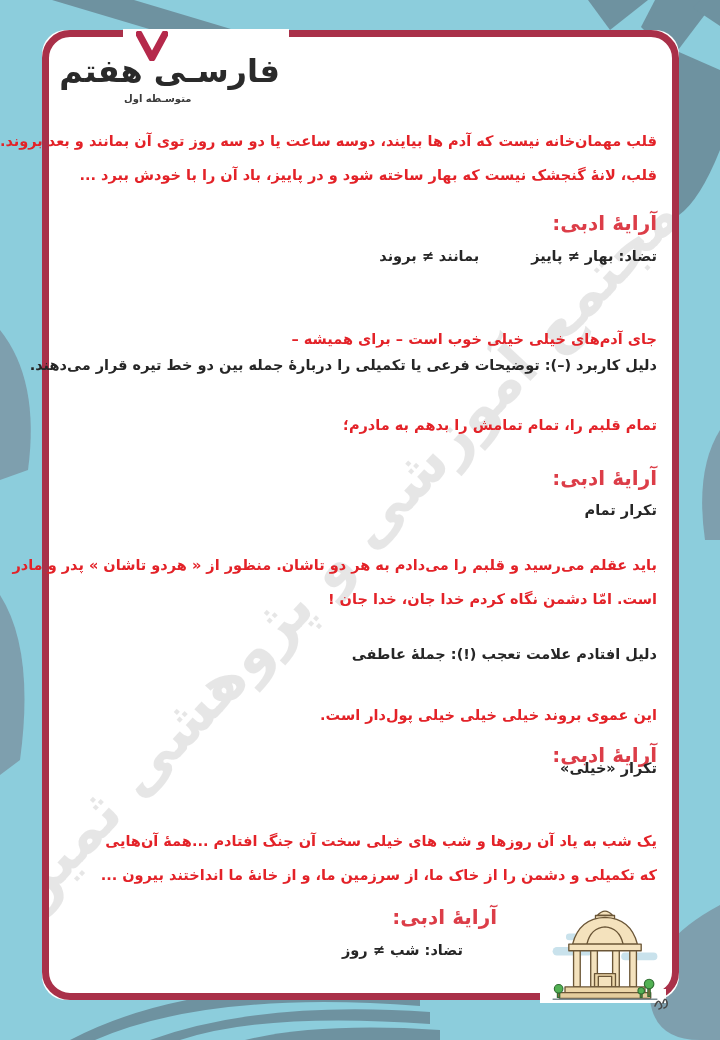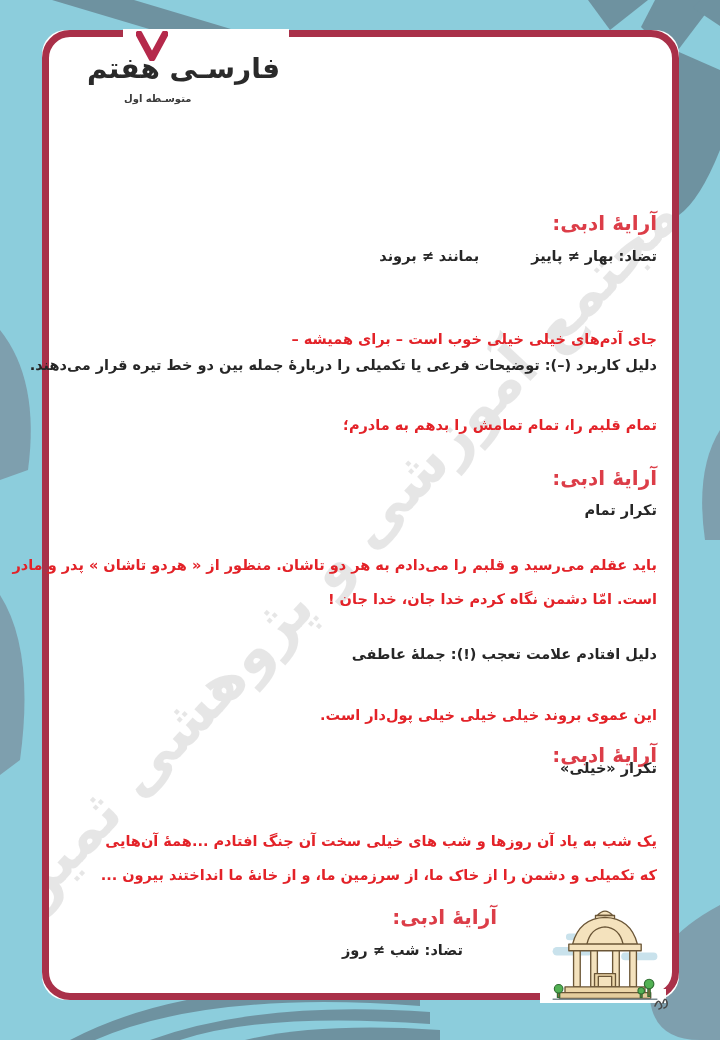--- a/index.html
+++ b/index.html
@@ -19,21 +19,21 @@
   
   .watermark{
     position:absolute;top:468px;left:-132px;width:900px;
     text-align:center;white-space:nowrap;
     transform:rotate(-47deg);
     font-size:60px;font-weight:bold;letter-spacing:4px;
     color:#1a1a1a;opacity:0.10;z-index:0;
   }
   
   .logo{position:absolute;top:8px;left:74px;width:170px;height:66px;z-index:3;}
-  .logo-title{position:absolute;top:14px;right:6px;font-size:28px;font-weight:bold;color:#2a2a2a;white-space:nowrap;}
+  .logo-title{position:absolute;top:14px;right:6px;font-size:32px;font-weight:bold;color:#2a2a2a;white-space:nowrap;}
   .logo-seven{position:absolute;top:-7px;left:20px;width:32px;height:30px;}
   .logo-sub{position:absolute;bottom:0px;left:8px;font-size:10px;font-weight:bold;color:#3a3a3a;white-space:nowrap;text-align:center;}
   
   .tblock{position:absolute;left:22px;right:22px;text-align:right;z-index:2;white-space:nowrap;}
   .red-q{color:#e32228;font-weight:bold;font-size:14.5px;line-height:34px;}
   .red-h{color:#dc3d48;font-weight:bold;font-size:20px;line-height:20px;}
   .blk{color:#262626;font-weight:bold;font-size:14.5px;line-height:20px;}
   .pair-row{display:flex;gap:52px;}
   .q1{top:94px;} .h1{top:183px;} .p1{top:216px;}
   .q2{top:292px;} .n1{top:325px;} .q3{top:378px;}
@@ -77,20 +77,24 @@
   <div class="notch-bottom"></div>
 
   <div class="logo">
     <svg class="logo-seven" viewBox="0 0 32 30">
       <path d="M3,3 L16,27 L29,3" fill="none" stroke="#b5294b" stroke-width="7" stroke-linecap="round" stroke-linejoin="round"></path>
     </svg>
     <div class="logo-title">فارسـی هفتم</div>
     <div class="logo-sub">متوسـطه اول</div>
   </div>
 
+  <div class="tblock q1 red-q">
+    <div>قلب مهمان‌خانه نیست که آدم ها بیایند، دوسه ساعت یا دو سه روز توی آن بمانند و بعد بروند.</div>
+    <div>قلب، لانهٔ گنجشک نیست که بهار ساخته شود و در پاییز، باد آن را با خودش ببرد ...</div>
+  </div>
 
   <div class="tblock h1 red-h">آرایهٔ ادبی:</div>
   <div class="tblock p1 blk pair-row">
     <span>تضاد: بهار ≠ پاییز</span>
     <span>بمانند ≠ بروند</span>
   </div>
 
   <div class="tblock q2 red-q">جای آدم‌های خیلی خیلی خوب است – برای همیشه –</div>
   <div class="tblock n1 blk">دلیل کاربرد (–): توضیحات فرعی یا تکمیلی را دربارهٔ جمله بین دو خط تیره قرار می‌دهند.</div>
 

